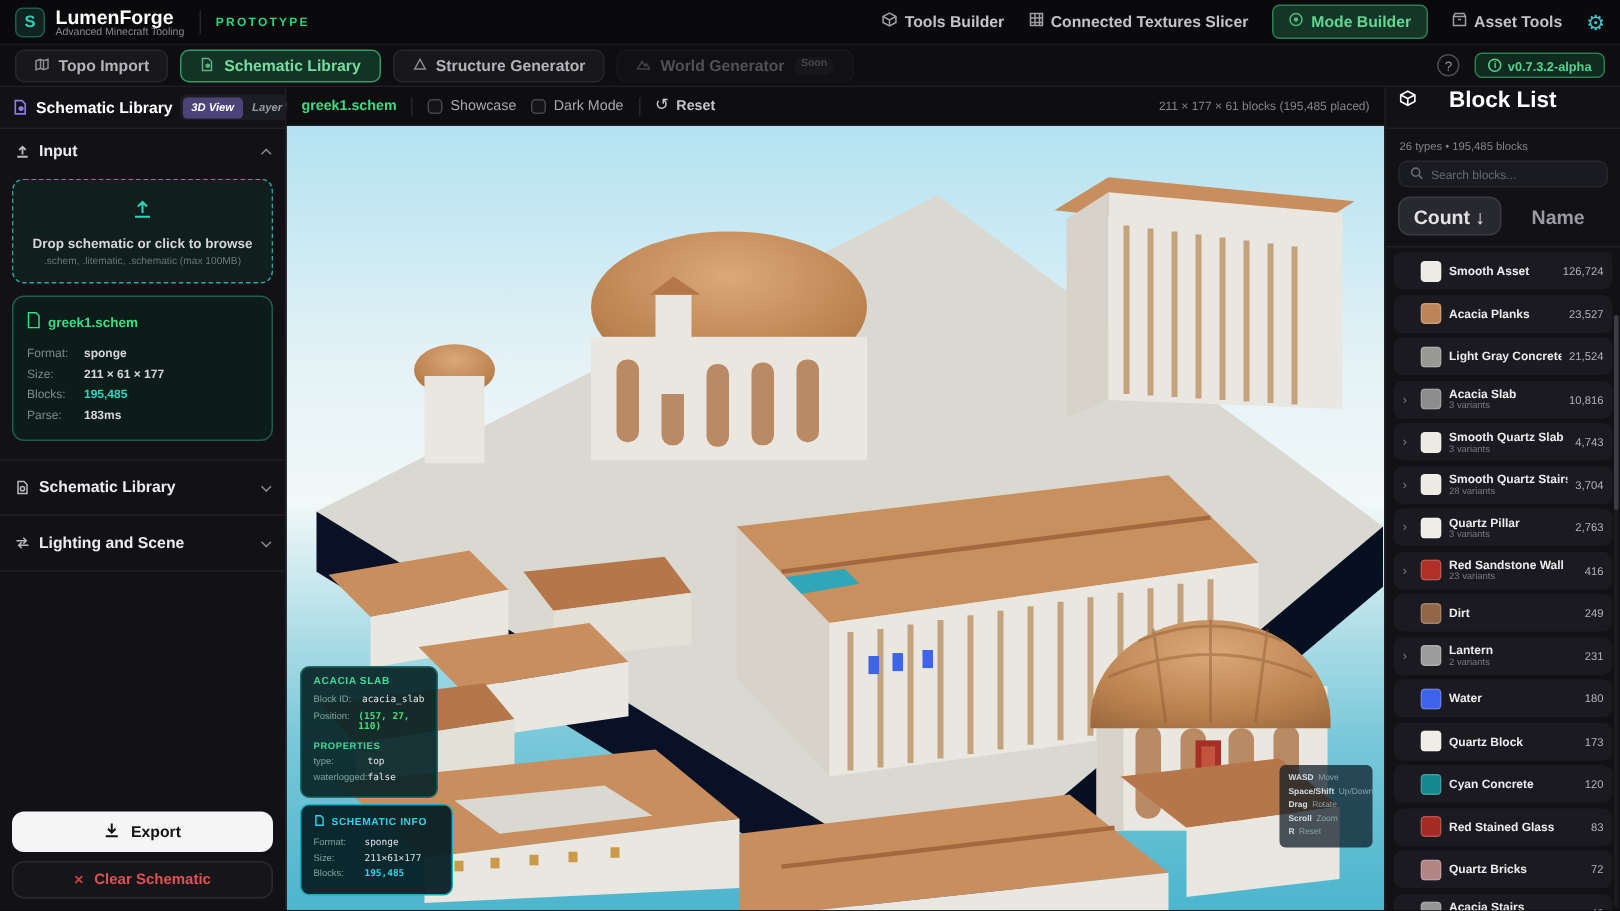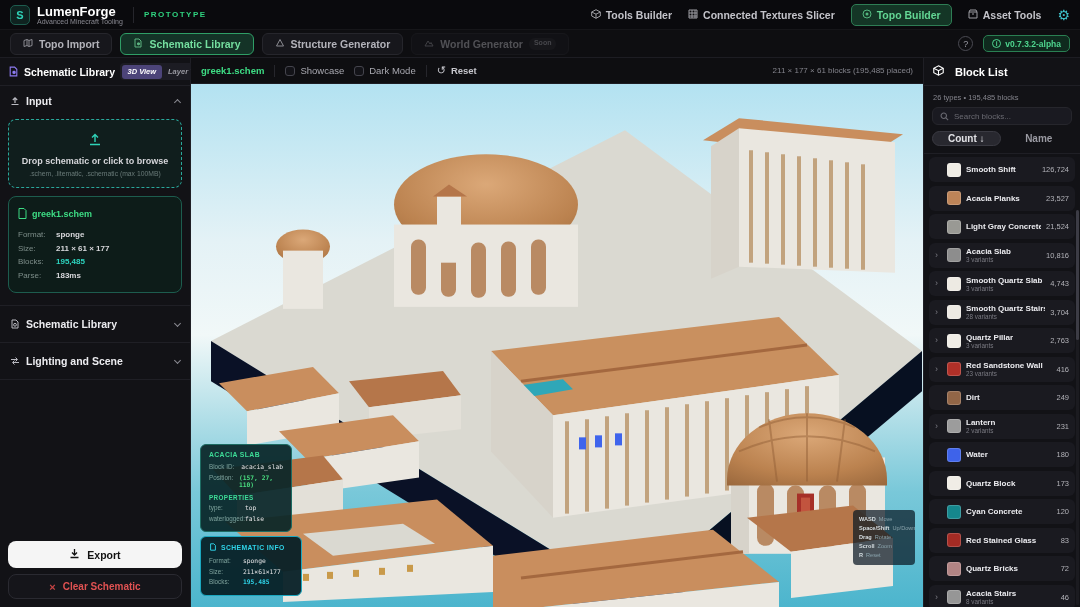--- a/index.html
+++ b/index.html
@@ -96,27 +96,27 @@
   .tt-info .tt-title { color:#2fd3e8; display:flex; align-items:center; gap:4px; }
   .tt-info .tt-key { width:34px; }
   .tt-val.cyan { color:#2fd3e8; font-weight:bold; }
   .hints { position:absolute; right:8px; top:426px; width:62px; background:rgba(10,24,34,.72); border-radius:4px; padding:5px 6px; }
   .hint-row { font-size:5.6px; line-height:9px; display:flex; gap:3px; }
   .hint-key { color:#d5dde1; font-weight:bold; }
   .hint-act { color:#8aa3ac; }
 
   
   .rsb { width:157px; background:#121216; border-left:1px solid #1f1f25; display:flex; flex-direction:column; position:relative; }
-  .rsb-hdr { height:28px; display:flex; align-items:center; gap:11px; padding:0 9px; border-bottom:1px solid #1f1f25; font-size:11px; font-weight:bold; color:#fff; }
+  .rsb-hdr { height:28px; display:flex; gap:22px; padding:0 9px; border-bottom:1px solid #1f1f25; font-size:15px; font-weight:bold; color:#fff; }
   .rsb-summary { font-size:7.5px; color:#84848c; padding:7px 9px 5px; }
   .search { margin:0 8px 6px; height:18px; background:#1a1a21; border:1px solid #26262c; border-radius:6px; display:flex; align-items:center; gap:5px; padding:0 7px; }
   .search input { background:transparent; border:none; outline:none; color:#c8c8cc; font-size:8px; width:100%; font-family:Liberation Sans, sans-serif; }
   .search input::placeholder { color:#6a6a72; }
   .sort-row { display:flex; gap:5px; margin:0 8px 7px; }
-  .sort-pill { flex:1; height:15px; border-radius:8px; display:flex; align-items:center; justify-content:center; font-size:10px; font-weight:bold; cursor:pointer;text-align:right; }
+  .sort-pill { flex:1; height:26px; border-radius:8px; display:flex; align-items:center; justify-content:center; font-size:13px; font-weight:bold; cursor:pointer;text-align:right; }
   .sort-pill.active { background:#28282f; color:#e2e2e6; border:1px solid #3a3a42; }
   .sort-pill.idle { background:transparent; color:#9a9aa2; }
   .rsb-div { height:1px; background:#1f1f25; }
   .bl-list { flex:1; overflow:hidden; padding:3px 5px; }
   .bl-item { display:flex; align-items:center; gap:5px; background:#1a1a20; border-radius:6px; height:25px; margin-bottom:3.5px; padding:0 6px; cursor:pointer; }
   .bl-chevron { width:7px; color:#7a7a82; font-size:9px; line-height:1; flex:0 0 auto; }
   .bl-swatch { width:14px; height:14px; border-radius:3px; border:1px solid rgba(255,255,255,.18); flex:0 0 auto; }
   .bl-text { display:flex; flex-direction:column; min-width:0; flex:1; }
   .bl-name { font-size:8px; font-weight:bold; color:#ececf0; white-space:nowrap; overflow:hidden; }
   .bl-variants { font-size:6.3px; color:#7a7a82; }
@@ -151,21 +151,21 @@
         <span class="ticon"><svg width="10" height="10" viewBox="0 0 10 10">
               <path d="M1 1h8v8H1zM1 4h8M1 7h8M4 1v8M7 1v8" fill="none" stroke="#c3c3c9" stroke-width="1"></path>
             </svg></span>
         <span>Connected Textures Slicer</span>
       </div>
       <div class="hdr-item active">
         <span class="ticon"><svg width="10" height="10" viewBox="0 0 10 10">
               <circle cx="5" cy="5" r="4" fill="none" stroke="#63d694" stroke-width="1"></circle>
               <circle cx="5" cy="5" r="1.5" fill="#63d694"></circle>
             </svg></span>
-        <span>Topo Builder</span>
+        <span>Mode Builder</span>
       </div>
       <div class="hdr-item">
         <span class="ticon"><svg width="10" height="10" viewBox="0 0 10 10">
               <path d="M1 3h8v6H1zM1 3l1-2h6l1 2M4 5h2" fill="none" stroke="#c3c3c9" stroke-width="1"></path>
             </svg></span>
         <span>Asset Tools</span>
       </div>
       <div class="gear">⚙</div>
     </div>
   </div>
@@ -540,21 +540,21 @@
       <div class="sort-row">
         <div class="sort-pill active">Count ↓</div>
         <div class="sort-pill idle">Name</div>
       </div>
       <div class="rsb-div"></div>
       <div class="bl-list">
   <div class="bl-item">
     <span class="bl-chevron" style="visibility: hidden;">›</span>
     <span class="bl-swatch" style="background: rgb(238, 235, 228);"></span>
     <span class="bl-text">
-      <span class="bl-name">Smooth Shift</span>
+      <span class="bl-name">Smooth Asset</span>
 
     </span>
     <span class="bl-count">126,724</span>
   </div>
 
   <div class="bl-item">
     <span class="bl-chevron" style="visibility: hidden;">›</span>
     <span class="bl-swatch" style="background: rgb(189, 132, 88);"></span>
     <span class="bl-text">
       <span class="bl-name">Acacia Planks</span>

